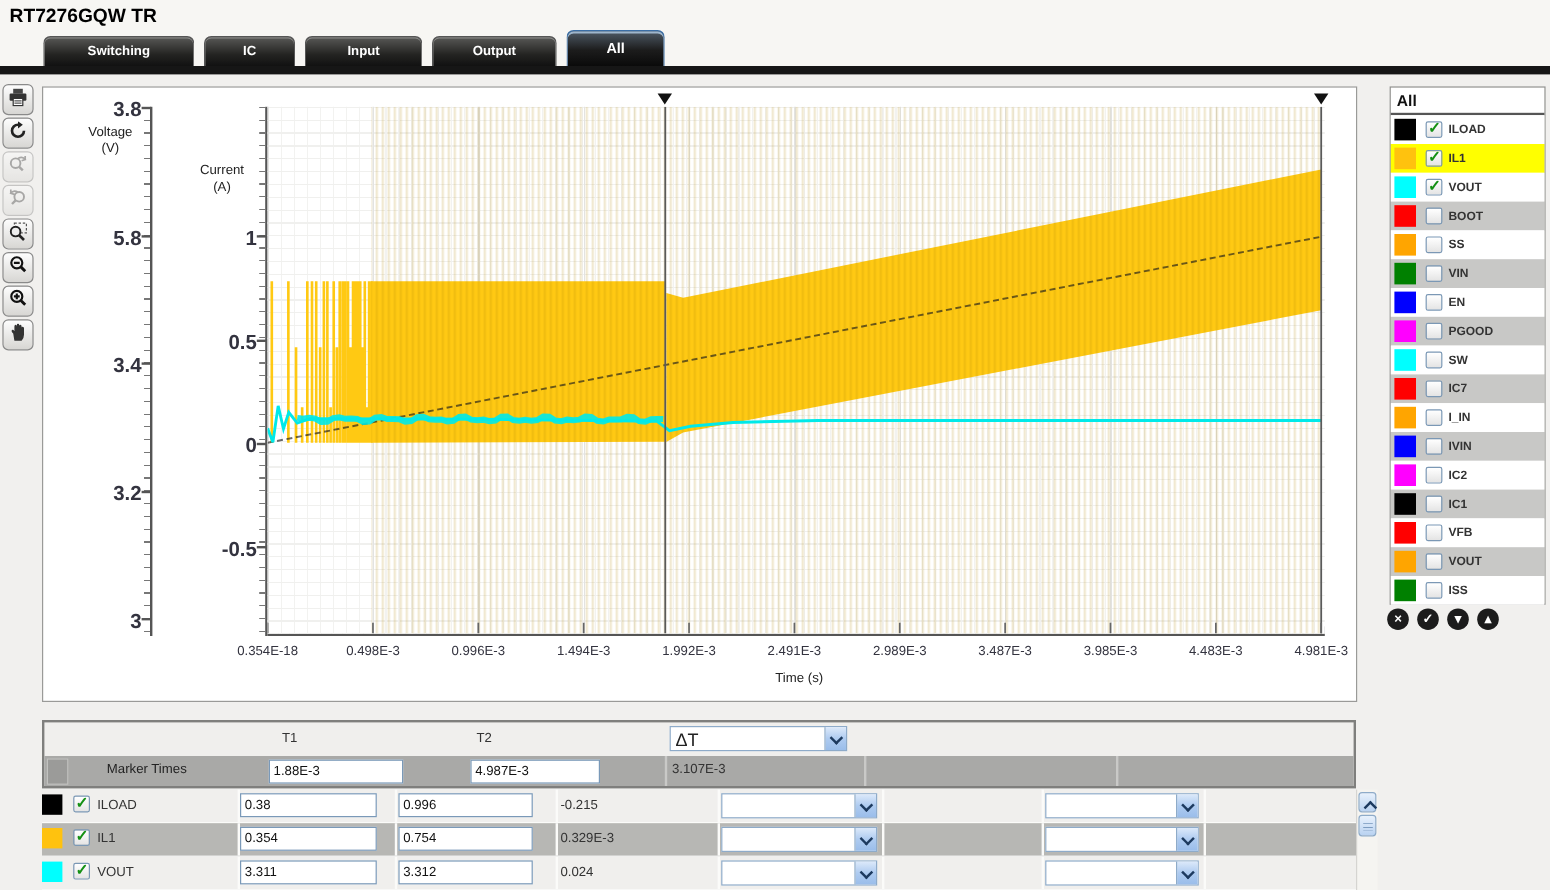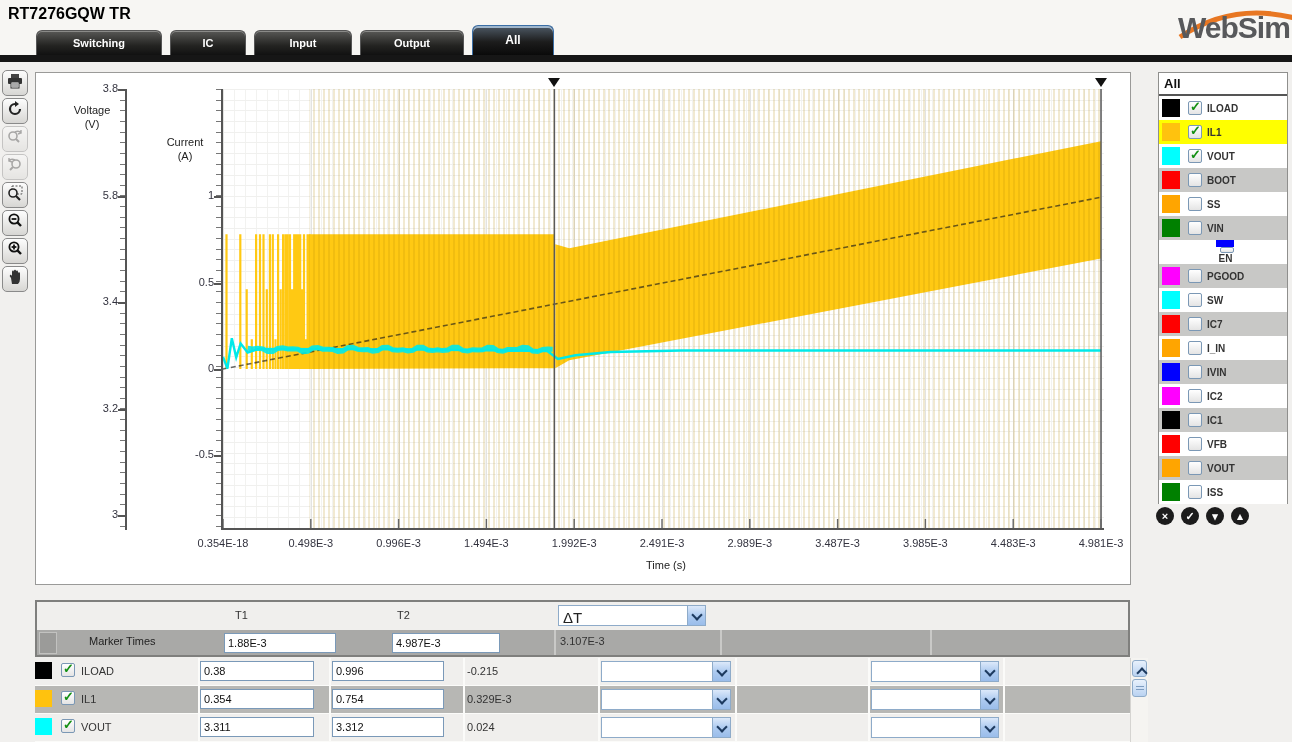--- a/index.html
+++ b/index.html
@@ -34,21 +34,21 @@
   .plot{position:absolute;left:187px;top:16px;width:881px;height:439px;background:#fff;
     background-image:
       repeating-linear-gradient(to right,#e3e3e1 0 1px,transparent 1px 87.8px),
       repeating-linear-gradient(to bottom,#f0f0ee 0 1px,transparent 1px 10.7px),
       repeating-linear-gradient(to right,#f2f2f0 0 1px,transparent 1px 10.9px);}
   .plot svg{position:absolute;left:0;top:0;}
   .axis-v{position:absolute;width:2px;background:#555;}
   .axis-h{position:absolute;height:2px;background:#555;}
   .tickstrip-y{position:absolute;width:5px;background:repeating-linear-gradient(to bottom,#777 0 1px,transparent 1px 10.65px);}
   .tickstrip-x{position:absolute;height:6px;background:repeating-linear-gradient(to right,#888 0 1px,transparent 1px 8.8px);}
-  .ticklab{position:absolute;font-size:11px;color:#33333f;}
+  .ticklab{position:absolute;font-size:17px;color:#33333f;font-weight:bold;}
   .ticklab.right{text-align:right;}
   .axtitle{position:absolute;font-size:11px;color:#222;text-align:center;line-height:14px;}
   .xlab{position:absolute;width:84px;text-align:center;font-size:11px;color:#33333f;}
   .timelab{position:absolute;font-size:11px;color:#222;text-align:center;}
   .cursor-tri{position:absolute;width:0;height:0;border-left:6px solid transparent;
     border-right:6px solid transparent;border-top:9px solid #111;cursor:ew-resize;}
 
   
   .legend{position:absolute;left:1158px;top:72px;width:130px;height:432px;background:#fff;
     border:1px solid #8f8f8d;box-sizing:border-box;}
@@ -102,26 +102,20 @@
   .grip{position:absolute;left:3px;top:6px;width:8px;height:6px;
     background:repeating-linear-gradient(to bottom,#7d9cc0 0 1px,transparent 1px 3px);}
 </style>
 </head>
 <body>
 
 <div id="page">
 
   <div class="hdr">
     <div class="title">RT7276GQW TR</div>
-    <div class="logo">
-      <svg width="116" height="46" viewBox="0 0 116 46">
-        <path d="M 4 34 Q 58 -2 122 16" stroke="#e87722" stroke-width="5" fill="none"></path>
-      </svg>
-      <div class="txt">WebSim</div>
-    </div>
     <div class="tabs" id="tabs">
         <div class="tab" style="left:0px;width:124px;">Switching</div>
         <div class="tab" style="left:134px;width:74px;">IC</div>
         <div class="tab" style="left:218px;width:96px;">Input</div>
         <div class="tab" style="left:324px;width:102px;">Output</div>
         <div class="tab active" style="left:436px;width:80px;">All</div>
       </div>
     <div class="blackbar"></div>
   </div>
 
@@ -302,21 +296,21 @@
         <div class="lrow" style="background:#ffffff;">
           <div class="sw" style="background:#ffa500;"></div>
           <div class="cb"></div>
           <div class="lbl">SS</div>
         </div>
         <div class="lrow" style="background:#c8c8c6;">
           <div class="sw" style="background:#008000;"></div>
           <div class="cb"></div>
           <div class="lbl">VIN</div>
         </div>
-        <div class="lrow" style="background:#ffffff;flex-direction:column;">
+        <div class="lrow" style="background:#ffffff;">
           <div class="sw" style="background:#0000ff;"></div>
           <div class="cb"></div>
           <div class="lbl">EN</div>
         </div>
         <div class="lrow" style="background:#c8c8c6;">
           <div class="sw" style="background:#ff00ff;"></div>
           <div class="cb"></div>
           <div class="lbl">PGOOD</div>
         </div>
         <div class="lrow" style="background:#ffffff;">

